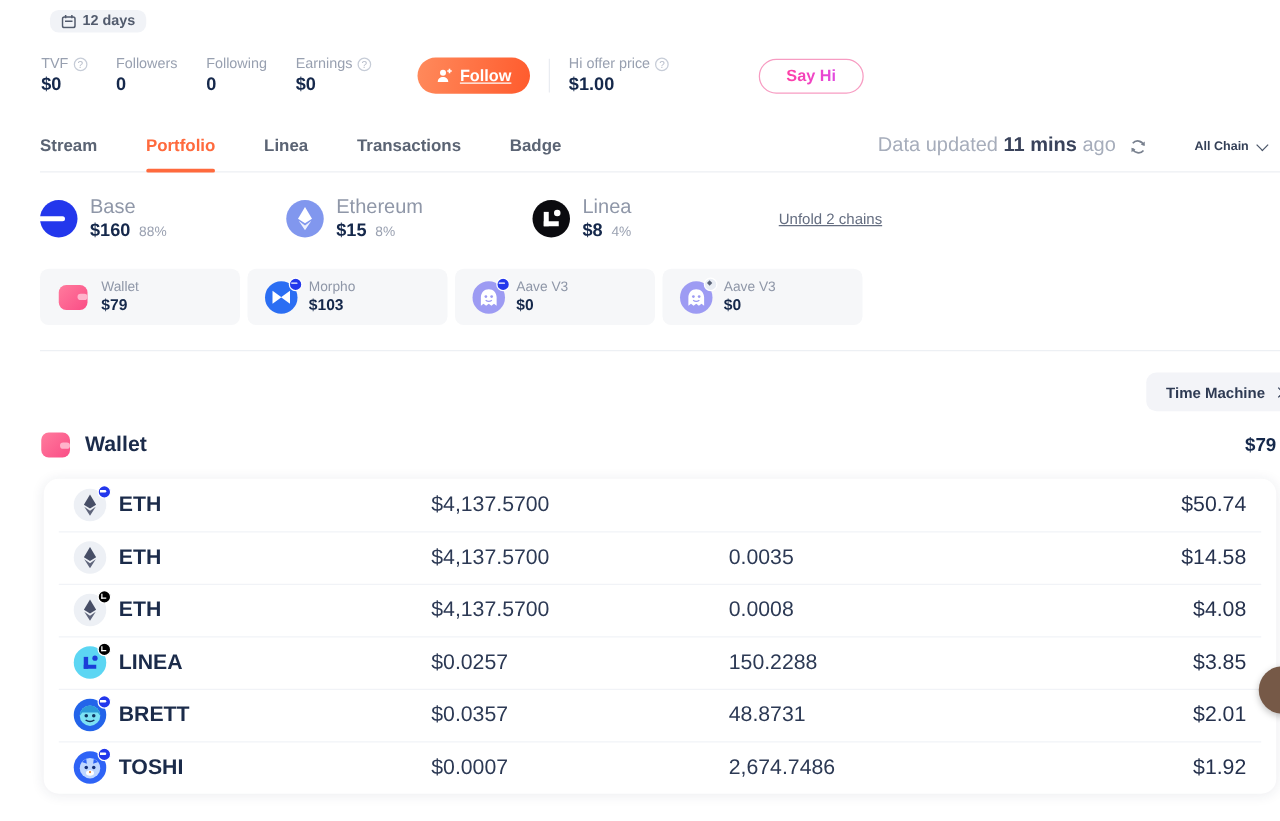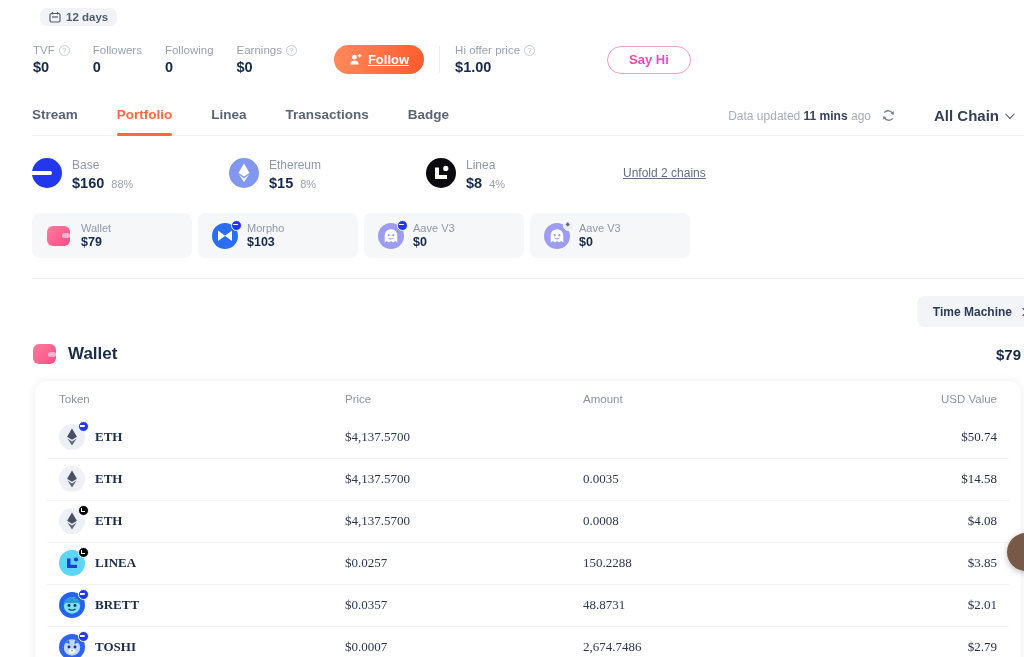--- a/index.html
+++ b/index.html
@@ -36,43 +36,43 @@
   
   .tabs-row { display:flex; align-items:flex-end; margin:32px 0 0 32px;
     border-bottom:1px solid #edf0f4; padding-right:12px; }
   .tabs { display:flex; }
   .tab { font-size:13.5px; font-weight:bold; color:#5b6474; padding-bottom:13px;
     margin-right:39px; position:relative; cursor:pointer; }
   .tab.active { color:#ff6a3d; }
   .tab.active::after { content:""; position:absolute; left:0; right:0; bottom:-1px;
     height:3px; background:#ff6a3d; border-radius:2px; }
   .toolbar { margin-left:auto; display:flex; align-items:center; padding-bottom:11px; }
-  .updated { font-size:12px; color:#a6adbb; }
+  .updated { font-size:16px; color:#a6adbb; }
   .updated b { color:#39425a; }
   .refresh-btn { margin-left:10px; background:none; border:none; cursor:pointer; display:flex; }
   .chain-select { margin-left:38px; display:flex; align-items:center; gap:6px;
-    font-size:15px; font-weight:bold; color:#333f56; cursor:pointer; }
+    font-size:10px; font-weight:bold; color:#333f56; cursor:pointer; }
   .chev-down { width:7px; height:7px; border-right:1.5px solid #4a5568; border-bottom:1.5px solid #4a5568;
     transform:rotate(45deg) translateY(-2px); }
 
   
   .chains-row { display:flex; align-items:center; margin:19px 0 0 32px; }
   .chain-list { display:flex; }
   .chain { display:flex; align-items:center; width:197px; cursor:pointer; }
   .chain-ic { width:30px; height:30px; border-radius:50%; margin-right:10px; position:relative; flex:none; }
   .chain-ic svg { position:absolute; inset:0; }
   .chain-ic svg g { display:none; }
   .chain-ic.base { background:#2337ec; }
   .chain-ic.base::after { content:""; position:absolute; left:0; top:13px; width:20px; height:4px;
     background:#fff; border-radius:0 2px 2px 0; }
   .chain-ic.ethereum { background:#8197ee; }
   .chain-ic.ethereum .g-ethereum { display:block; }
   .chain-ic.linea { background:#0b0b0f; }
   .chain-ic.linea .g-linea { display:block; }
-  .chain-name { font-size:12px; color:#8f97a8; }
+  .chain-name { font-size:16px; color:#8f97a8; }
   .chain-vals { display:flex; align-items:baseline; gap:7px; margin-top:2px; }
   .chain-value { font-size:14.5px; font-weight:bold; color:#15284b; }
   .chain-pct { font-size:11px; color:#9aa1b1;text-align:right; }
   .unfold-link { font-size:12px; color:#646d80; text-decoration:underline; cursor:pointer; }
 
   
   .cards-row { display:flex; gap:6px; margin:22px 0 0 32px; }
   .pcard { width:160px; height:45px; background:#f6f7f9; border-radius:7px;
     display:flex; align-items:center; padding-left:14px; cursor:pointer; }
   .cicon { width:26px; height:26px; position:relative; margin-right:9px; flex:none; }
@@ -121,21 +121,21 @@
   .wh-total { margin-left:auto; font-size:15px; font-weight:bold; color:#15284b; }
 
   
   .table-card { margin:14px 3px 0 35px; border-radius:12px;
     box-shadow:0 1px 10px rgba(30,43,75,0.09); background:#fff; }
   .thead { display:grid; grid-template-columns:286px 238px 1fr auto;
     padding:12px 24px 11px; font-size:11.5px; color:#8b93a5; }
   .thead .col-usd { text-align:right; }
   .trows { display:block; }
   .trow { display:grid; grid-template-columns:286px 238px 1fr auto; align-items:center;
-    height:42px; padding:0 24px; font-size:13px; color:#2c3954; position:relative; cursor:pointer;font-family:Liberation Serif, serif; }
+    height:42px; padding:0 24px; font-size:17px; color:#2c3954; position:relative; cursor:pointer; }
   .trow + .trow::before { content:""; position:absolute; top:0; left:12px; right:12px;
     height:1px; background:#f1f3f7; }
   .tok { display:flex; align-items:center; font-weight:bold; color:#1b2b4a; }
   .ticon { width:26px; height:26px; border-radius:50%; margin-right:10px; position:relative; flex:none; }
   .ticon svg { position:absolute; inset:0; }
   .ticon svg g { display:none; }
   .ticon.eth { background:#edf0f5; }      .ticon.eth .g-eth { display:block; }
   .ticon.linea { background:#5cd6f3; }    .ticon.linea .g-lineatok { display:block; }
   .ticon.brett { background:#2364ea; }    .ticon.brett .g-brett { display:block; }
   .ticon.toshi { background:#2e63f6; }    .ticon.toshi .g-toshi { display:block; }
@@ -434,26 +434,20 @@
 
 
 <div class="wallet-header">
   <span class="cicon wallet"></span>
   <span class="wh-title">Wallet</span>
   <span class="wh-total">$79</span>
 </div>
 
 
 <div class="table-card">
-  <div class="thead">
-    <span>Token</span>
-    <span>Price</span>
-    <span>Amount</span>
-    <span class="col-usd">USD Value</span>
-  </div>
   <div class="trows">
 
       <div class="trow">
         <span class="tok">
           <span class="ticon eth">
             <svg viewBox="0 0 26 26" width="26" height="26">
               <g class="g-eth">
                 <polygon points="13,4.5 17.9,12.8 13,15.8 8.1,12.8" fill="#474e66"></polygon>
                 <polygon points="13,17.6 17.6,14.4 13,21.6 8.4,14.4" fill="#474e66" opacity="0.85"></polygon>
               </g>
@@ -672,21 +666,21 @@
                 <ellipse cx="13" cy="17.3" rx="3.2" ry="2.2" fill="#ffffff"></ellipse>
                 <circle cx="13" cy="16.6" r="0.9" fill="#e8863a"></circle>
               </g>
             </svg>
             <span class="badge base"></span>
           </span>
           <span>TOSHI</span>
         </span>
         <span class="cell-price">$0.0007</span>
         <span class="cell-amount">2,674.7486</span>
-        <span class="cell-usd">$2.79</span>
+        <span class="cell-usd">$1.92</span>
       </div>
     </div>
 </div>
 
 
 <div class="fab"></div>
 
 
 
 

